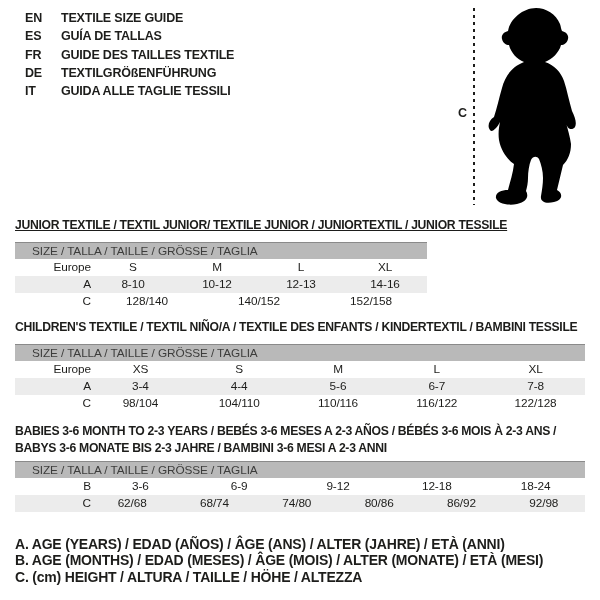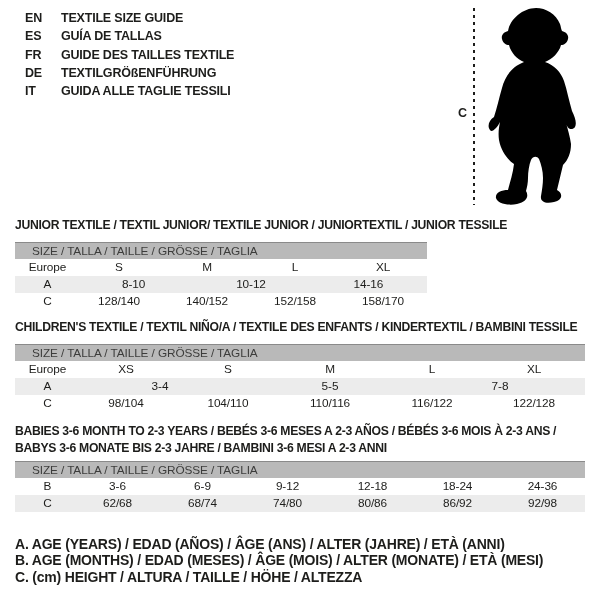--- a/index.html
+++ b/index.html
@@ -30,25 +30,25 @@
   }
   .section-title.wrap{white-space:normal;width:578px;}
   .tbl{position:absolute;left:15px;font-size:11.8px;letter-spacing:-0.1px;}
   .tbl-header{
     height:16px;line-height:16px;background:#b9b9b9;border-top:1px solid #8a8a8a;
     color:#3c3c3b;padding-left:17px;overflow:hidden;
   }
   .tbl-row{display:flex;height:17px;line-height:17px;}
   .tbl-row.stripe{background:#ececec;}
   .tbl-cell{flex:1;text-align:center;overflow:hidden;}
-  .tbl-cell.label{flex:0 0 55px;text-align:center;padding-left:5px;}
+  .tbl-cell.label{flex:0 0 55px;text-align:right;padding-left:5px;margin-left:16px;}
   .tbl-narrow{width:412px;top:242px;}
   .tbl-mid{width:570px;top:344px;}
   .tbl-wide{width:570px;top:461px;}
-  .title-1{top:217px;}
+  .title-1{top:217px;text-decoration:underline;}
   .title-2{top:319px;}
   .title-3{top:423px;}
   
   .notes{position:absolute;left:15px;top:536px;}
   .note-line{font-weight:bold;font-size:14px;line-height:16.4px;letter-spacing:-0.2px;white-space:nowrap;}
 </style>
 </head>
 <body>
 
 <div class="page">
@@ -124,46 +124,48 @@
         <div class="tbl-cell label">Europe</div>
         <div class="tbl-cell">S</div>
         <div class="tbl-cell">M</div>
         <div class="tbl-cell">L</div>
         <div class="tbl-cell">XL</div>
       </div>
       <div class="tbl-row stripe">
         <div class="tbl-cell label">A</div>
         <div class="tbl-cell">8-10</div>
         <div class="tbl-cell">10-12</div>
+        <div class="tbl-cell">12-13</div>
         <div class="tbl-cell">14-16</div>
       </div>
       <div class="tbl-row">
         <div class="tbl-cell label">C</div>
         <div class="tbl-cell">128/140</div>
         <div class="tbl-cell">140/152</div>
         <div class="tbl-cell">152/158</div>
-        <div class="tbl-cell">158/170</div>
       </div>
     </div>
 
   <div class="section-title title-2">CHILDREN'S TEXTILE / TEXTIL NIÑO/A / TEXTILE DES ENFANTS / KINDERTEXTIL / BAMBINI TESSILE</div>
   <div class="tbl tbl-mid">
       <div class="tbl-header">SIZE / TALLA / TAILLE / GRÖSSE / TAGLIA</div>
       <div class="tbl-row">
         <div class="tbl-cell label">Europe</div>
         <div class="tbl-cell">XS</div>
         <div class="tbl-cell">S</div>
         <div class="tbl-cell">M</div>
         <div class="tbl-cell">L</div>
         <div class="tbl-cell">XL</div>
       </div>
       <div class="tbl-row stripe">
         <div class="tbl-cell label">A</div>
         <div class="tbl-cell">3-4</div>
-        <div class="tbl-cell">5-5</div>
+        <div class="tbl-cell">4-4</div>
+        <div class="tbl-cell">5-6</div>
+        <div class="tbl-cell">6-7</div>
         <div class="tbl-cell">7-8</div>
       </div>
       <div class="tbl-row">
         <div class="tbl-cell label">C</div>
         <div class="tbl-cell">98/104</div>
         <div class="tbl-cell">104/110</div>
         <div class="tbl-cell">110/116</div>
         <div class="tbl-cell">116/122</div>
         <div class="tbl-cell">122/128</div>
       </div>
@@ -172,21 +174,20 @@
   <div class="section-title title-3 wrap">BABIES 3-6 MONTH TO 2-3 YEARS / BEBÉS 3-6 MESES A 2-3 AÑOS / BÉBÉS 3-6 MOIS À 2-3 ANS / BABYS 3-6 MONATE BIS 2-3 JAHRE / BAMBINI 3-6 MESI A 2-3 ANNI</div>
   <div class="tbl tbl-wide">
       <div class="tbl-header">SIZE / TALLA / TAILLE / GRÖSSE / TAGLIA</div>
       <div class="tbl-row">
         <div class="tbl-cell label">B</div>
         <div class="tbl-cell">3-6</div>
         <div class="tbl-cell">6-9</div>
         <div class="tbl-cell">9-12</div>
         <div class="tbl-cell">12-18</div>
         <div class="tbl-cell">18-24</div>
-        <div class="tbl-cell">24-36</div>
       </div>
       <div class="tbl-row stripe">
         <div class="tbl-cell label">C</div>
         <div class="tbl-cell">62/68</div>
         <div class="tbl-cell">68/74</div>
         <div class="tbl-cell">74/80</div>
         <div class="tbl-cell">80/86</div>
         <div class="tbl-cell">86/92</div>
         <div class="tbl-cell">92/98</div>
       </div>

